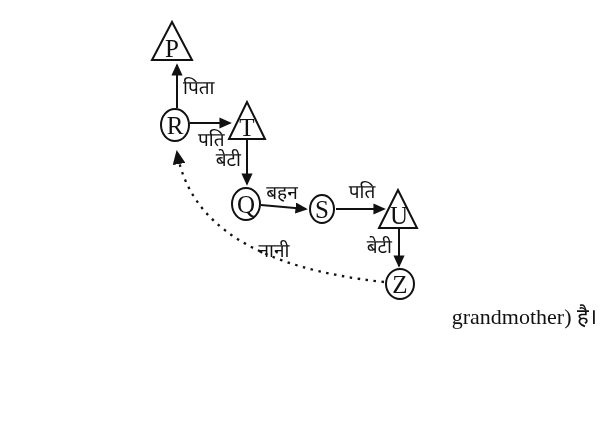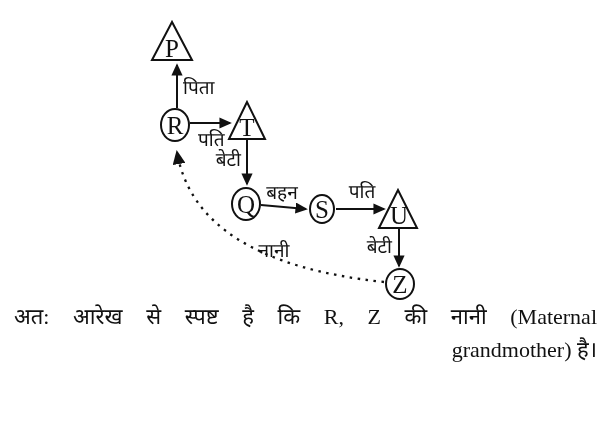--- a/index.html
+++ b/index.html
@@ -84,17 +84,16 @@
       <text class="edge-label" x="198" y="146" text-anchor="start">पति</text>
       <text class="edge-label" x="241" y="166" text-anchor="end">बेटी</text>
       <text class="edge-label" x="282" y="199" text-anchor="middle">बहन</text>
       <text class="edge-label" x="362" y="198" text-anchor="middle">पति</text>
       <text class="edge-label" x="392" y="253" text-anchor="end">बेटी</text>
       <text class="edge-label" x="274" y="257" text-anchor="middle">नानी</text>
     </svg>
   </div>
 
   <div class="caption">
-    <div class="cap-line1">अत: आरेख से स्पष्ट है कि R, Z की नानी (Maternal</div>
     <div class="cap-line2">grandmother) है।</div>
   </div>
 
 </div>
 
 </body></html>

